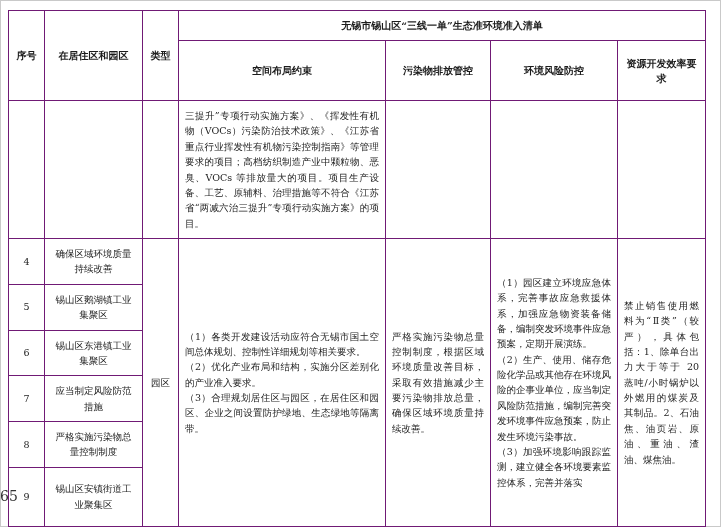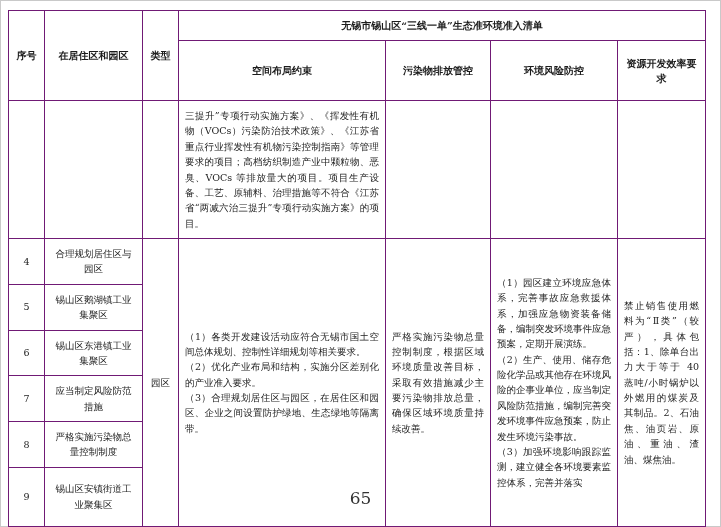--- a/index.html
+++ b/index.html
@@ -32,21 +32,21 @@
   tr.r-unit{height:40px;}
   tr.r-unit-last{height:59px;}
   td.c-center{text-align:center;}
   td.para{
     text-align:justify;
     white-space:pre-wrap;
   }
   td.v-top{vertical-align:top;}
   .pageno{
     position:absolute;left:0;right:0;top:488px;
-    text-align:center;font-size:17px;color:#333;
+    font-size:14px;color:#333;
     font-family:"DejaVu Serif","Liberation Serif",serif;
   }
 </style>
 </head>
 <body>
 
 <table class="doc">
   <colgroup>
     <col style="width:36px">
     <col style="width:98px">
@@ -75,30 +75,30 @@
       <td class="c-center"></td>
       <td class="c-center"></td>
       <td class="c-center"></td>
       <td class="para v-top">三提升”专项行动实施方案》、《挥发性有机物（VOCs）污染防治技术政策》、《江苏省重点行业挥发性有机物污染控制指南》等管理要求的项目；高档纺织制造产业中颗粒物、恶臭、VOCs 等排放量大的项目。项目生产设备、工艺、原辅料、治理措施等不符合《江苏省“两减六治三提升”专项行动实施方案》的项目。</td>
       <td></td>
       <td></td>
       <td></td>
     </tr>
     <tr class="r-unit">
       <td class="c-center">4</td>
-      <td class="c-center">合理规划居住区与园区</td>
+      <td class="c-center">确保区域环境质量持续改善</td>
       <td rowspan="6" class="c-center">园区</td>
       <td rowspan="6" class="para">（1）各类开发建设活动应符合无锡市国土空间总体规划、控制性详细规划等相关要求。
 （2）优化产业布局和结构，实施分区差别化的产业准入要求。
 （3）合理规划居住区与园区，在居住区和园区、企业之间设置防护绿地、生态绿地等隔离带。</td>
       <td rowspan="6" class="para">严格实施污染物总量控制制度，根据区域环境质量改善目标，采取有效措施减少主要污染物排放总量，确保区域环境质量持续改善。</td>
       <td rowspan="6" class="para">（1）园区建立环境应急体系，完善事故应急救援体系，加强应急物资装备储备，编制突发环境事件应急预案，定期开展演练。
 （2）生产、使用、储存危险化学品或其他存在环境风险的企事业单位，应当制定风险防范措施，编制完善突发环境事件应急预案，防止发生环境污染事故。
 （3）加强环境影响跟踪监测，建立健全各环境要素监控体系，完善并落实</td>
-      <td rowspan="6" class="para">禁止销售使用燃料为“Ⅱ类”（较严），具体包括：1、除单台出力大于等于 40 蒸吨/小时锅炉以外燃用的煤炭及其制品。2、石油焦、油页岩、原油、重油、渣油、煤焦油。</td>
+      <td rowspan="6" class="para">禁止销售使用燃料为“Ⅱ类”（较严），具体包括：1、除单台出力大于等于 20 蒸吨/小时锅炉以外燃用的煤炭及其制品。2、石油焦、油页岩、原油、重油、渣油、煤焦油。</td>
     </tr>
     <tr class="r-unit">
       <td class="c-center">5</td>
       <td class="c-center">锡山区鹅湖镇工业集聚区</td>
     </tr>
     <tr class="r-unit">
       <td class="c-center">6</td>
       <td class="c-center">锡山区东港镇工业集聚区</td>
     </tr>
     <tr class="r-unit">

